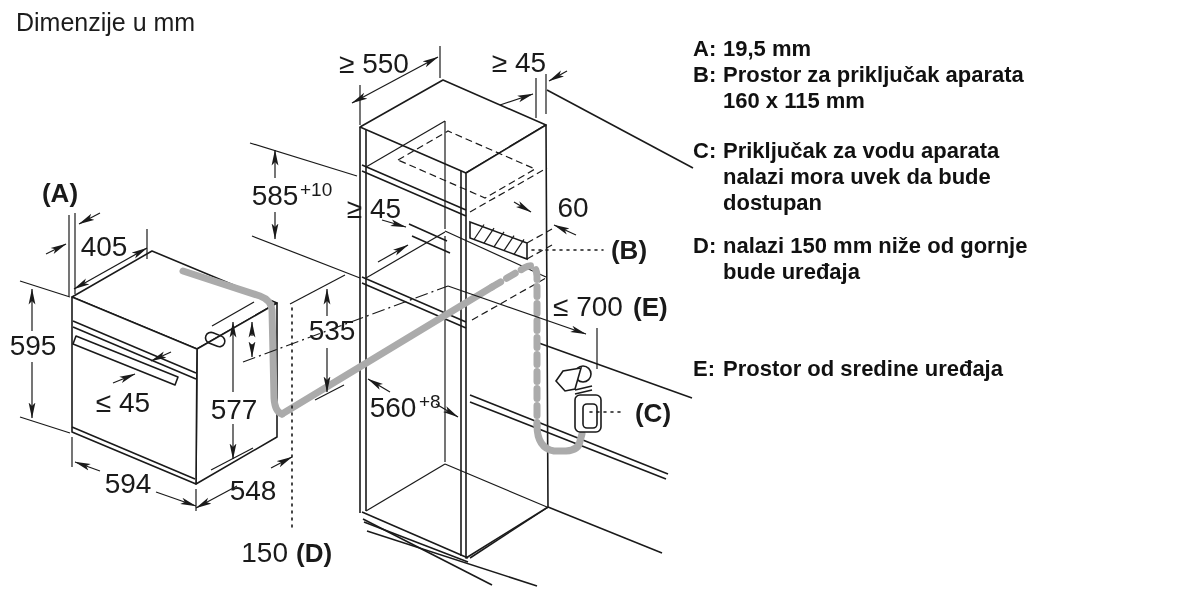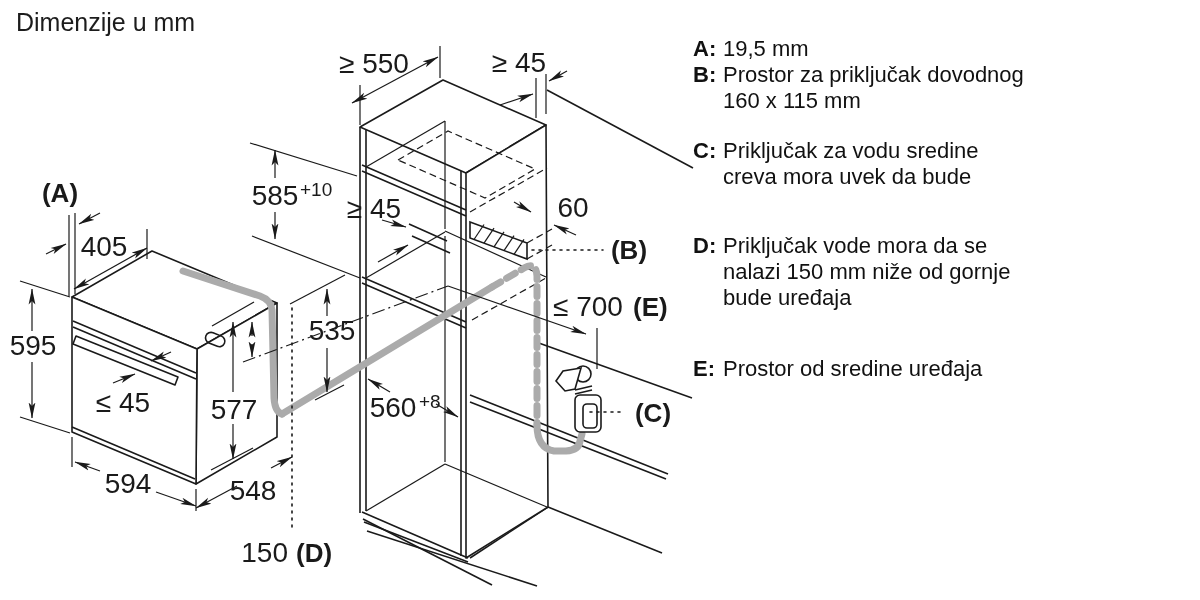--- a/index.html
+++ b/index.html
@@ -2,21 +2,21 @@
 <html><head>
 <meta charset="utf-8">
 <style>
   html,body{margin:0;padding:0;background:#fff;}
   #stage{position:relative;width:1200px;height:600px;background:#fff;overflow:hidden;
          font-family:"Liberation Sans","DejaVu Sans",sans-serif;color:#1a1a1a;}
   #page-title{position:absolute;left:16px;top:8px;font-size:25px;color:#1c1c1c;}
   #diagram-svg{position:absolute;left:0;top:0;}
   .legend-entry{position:absolute;left:693px;display:flex;font-size:22px;color:#111;}
   .legend-key{font-weight:bold;width:30px;flex:0 0 30px;}
-  .legend-lines div{line-height:26px;white-space:nowrap;}
+  .legend-lines div{line-height:26px;white-space:nowrap;font-weight:bold;}
   svg text{fill:#1a1a1a;font-family:"Liberation Sans","DejaVu Sans",sans-serif;font-size:28px;}
   svg text.ref{font-weight:bold;font-size:26px;}
   svg text.sup{font-size:19px;}
   .ln{stroke:#1a1a1a;stroke-width:1.6;fill:none;}
   .thin{stroke:#1a1a1a;stroke-width:1.2;fill:none;}
   .face{fill:#fff;stroke:#1a1a1a;stroke-width:1.6;stroke-linejoin:round;}
   .dash{stroke-dasharray:7 4;}
   .dot{stroke-dasharray:2 5;stroke-linecap:round;}
   .dashdot{stroke-dasharray:13 4 2 4;}
   .hose{stroke:#ababab;stroke-width:7;fill:none;stroke-linecap:round;stroke-linejoin:round;}
@@ -215,35 +215,35 @@
 
   <div class="legend-entry" style="top:36px">
     <span class="legend-key">A:</span>
     <span class="legend-lines">
         <div>19,5 mm</div>
       </span>
   </div>
   <div class="legend-entry" style="top:62px">
     <span class="legend-key">B:</span>
     <span class="legend-lines">
-      <div>Prostor za priključak dovodnog</div>
+      <div>Prostor za priključak aparata</div>
       <div>160 x 115 mm</div>
     </span>
   </div>
   <div class="legend-entry" style="top:138px">
     <span class="legend-key">C:</span>
     <span class="legend-lines">
-      <div>Priključak za vodu sredine</div>
-      <div>creva mora uvek da bude</div>
+      <div>Priključak za vodu aparata</div>
+      <div>nalazi mora uvek da bude</div>
+      <div>dostupan</div>
     </span>
   </div>
   <div class="legend-entry" style="top:233px">
     <span class="legend-key">D:</span>
     <span class="legend-lines">
-      <div>Priključak vode mora da se</div>
       <div>nalazi 150 mm niže od gornje</div>
       <div>bude uređaja</div>
     </span>
   </div>
   <div class="legend-entry" style="top:356px">
     <span class="legend-key">E:</span>
     <span class="legend-lines">
         <div>Prostor od sredine uređaja</div>
       </span>
   </div>

